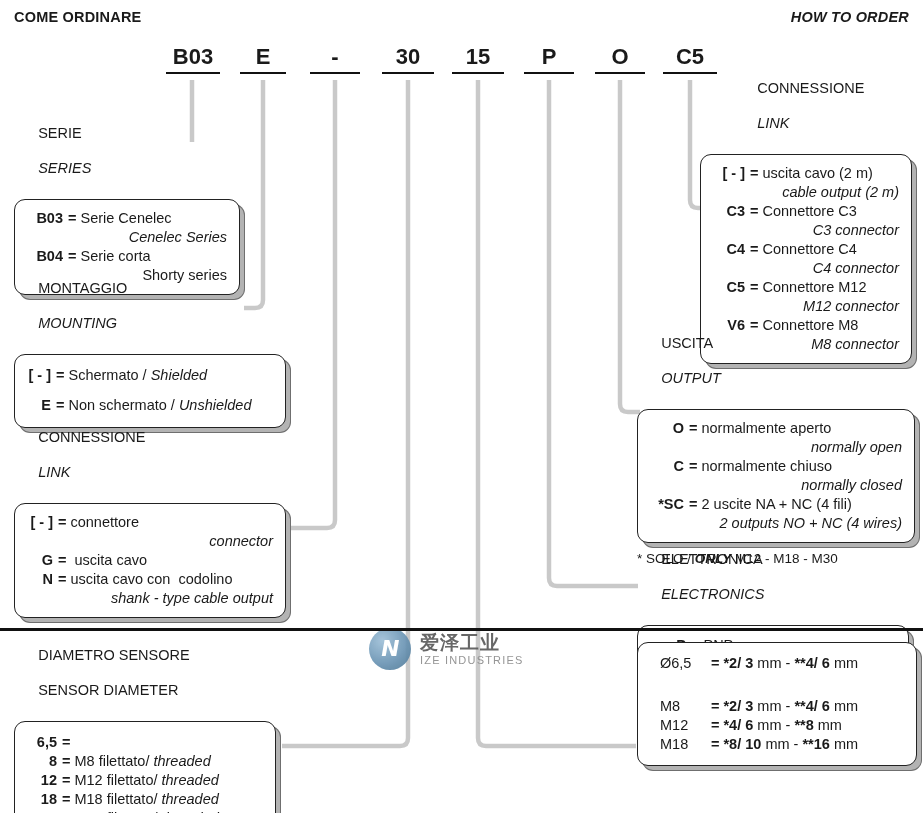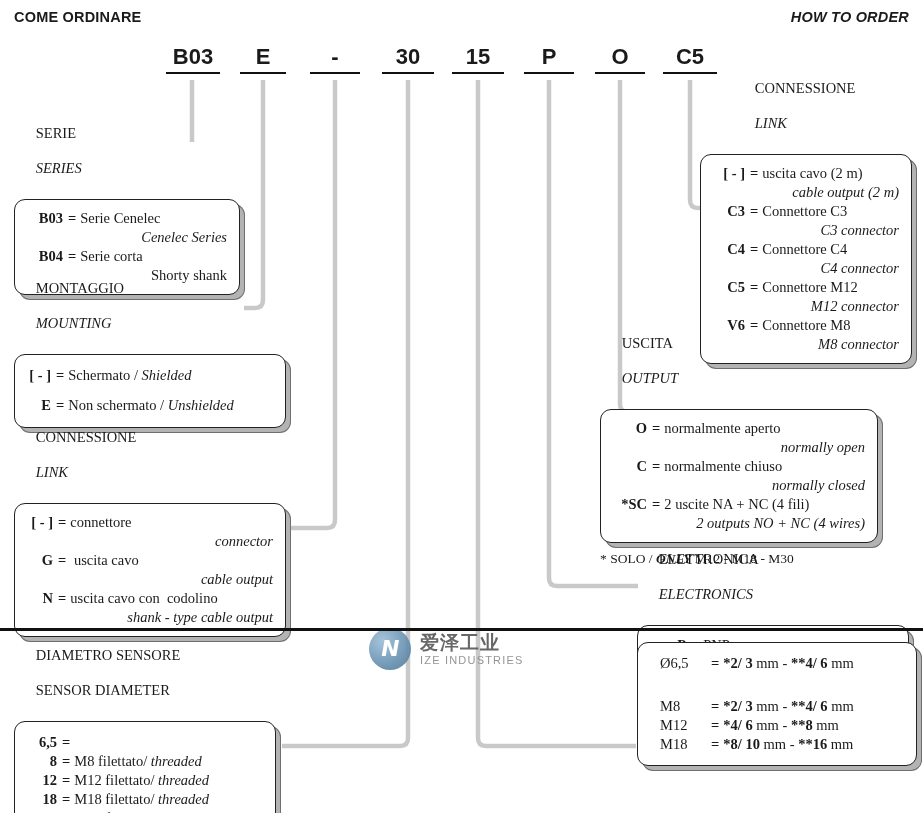--- a/index.html
+++ b/index.html
@@ -25,21 +25,21 @@
     font-weight:bold; font-size:22px;
     line-height:26px;
     padding-bottom:2px;
     border-bottom:2.5px solid #111;
   }
 
   
   #leaders { position:absolute; left:0; top:0; width:923px; height:813px; }
 
   
-  .grp { position:absolute;font-family:Liberation Serif, serif; }
+  .grp { position:absolute; }
   .grp .cap { font-size:14.5px; line-height:17.5px; white-space:pre; }
   .grp .cap .en { font-style:italic; }
   .box {
     position:relative;
     border:1.4px solid #222;
     border-radius:11px;
     background:#fff;
     box-shadow:5px 5px 0 -1px #b3b3b3, 5px 5px 0 0px #6f6f6f;
     padding:9px 12px 9px 10px;
     margin-top:4px;
@@ -60,21 +60,21 @@
   #g-mount   { left:14px;  top:262px; }
   #g-mount   .box { width:272px; padding:11px 10px 12px 10px; }
   #g-link    { left:14px;  top:411px; }
   #g-link    .box { width:272px; }
   #g-diam    { left:14px;  top:629px; }
   #g-diam    .box { width:262px; padding:11px 10px 11px 10px; }
 
   #g-conn    { left:700px; top:62px; }
   #g-conn    .cap { margin-left:33px; }
   #g-conn    .box { width:212px; margin-left:0; }
-  #g-out     { left:600px; top:317px; }
+  #g-out     { left:637px; top:317px; }
   #g-out     .box { width:278px; }
   #g-elec    { left:637px; top:533px; }
   #g-elec    .box { width:272px; padding:10px 10px 11px 10px; }
   #g-dist    { left:637px; top:638px; }
   #g-dist    .box { width:280px; padding:11px 8px 11px 8px; }
 
   #g-conn .row .k { width:34px; }
   #g-out  .row .k { width:36px; }
   #g-elec .row .k { width:20px; }
   #g-serie .row .k{ width:38px; }
@@ -153,21 +153,21 @@
         <span class="k">B03</span>
         <span class="eq">=</span>
         <span class="v">Serie Cenelec</span>
       </div>
       <div class="sub indent-1">Cenelec Series</div>
       <div class="row">
         <span class="k">B04</span>
         <span class="eq">=</span>
         <span class="v">Serie corta</span>
       </div>
-      <div class="sub indent-1" style="font-style:normal;">Shorty shank</div>
+      <div class="sub indent-1" style="font-style:normal;">Shorty series</div>
     </div>
   </div>
 
   <div class="grp" id="g-mount">
     <div class="cap">
       <span>MONTAGGIO</span><br>
       <span class="en">MOUNTING</span>
     </div>
     <div class="box">
       <div class="row" style="margin-bottom:11px;">
@@ -193,21 +193,20 @@
         <span class="k">[ - ]</span>
         <span class="eq">=</span>
         <span class="v">connettore</span>
       </div>
       <div class="sub indent-4">connector</div>
       <div class="row">
         <span class="k">G</span>
         <span class="eq">=</span>
         <span class="v"> uscita cavo</span>
       </div>
-      <div class="sub indent-4">cable output</div>
       <div class="row">
         <span class="k">N</span>
         <span class="eq">=</span>
         <span class="v">uscita cavo con  codolino</span>
       </div>
       <div class="sub indent-5">shank - type cable output</div>
     </div>
   </div>
 
   <div class="grp" id="g-diam">

